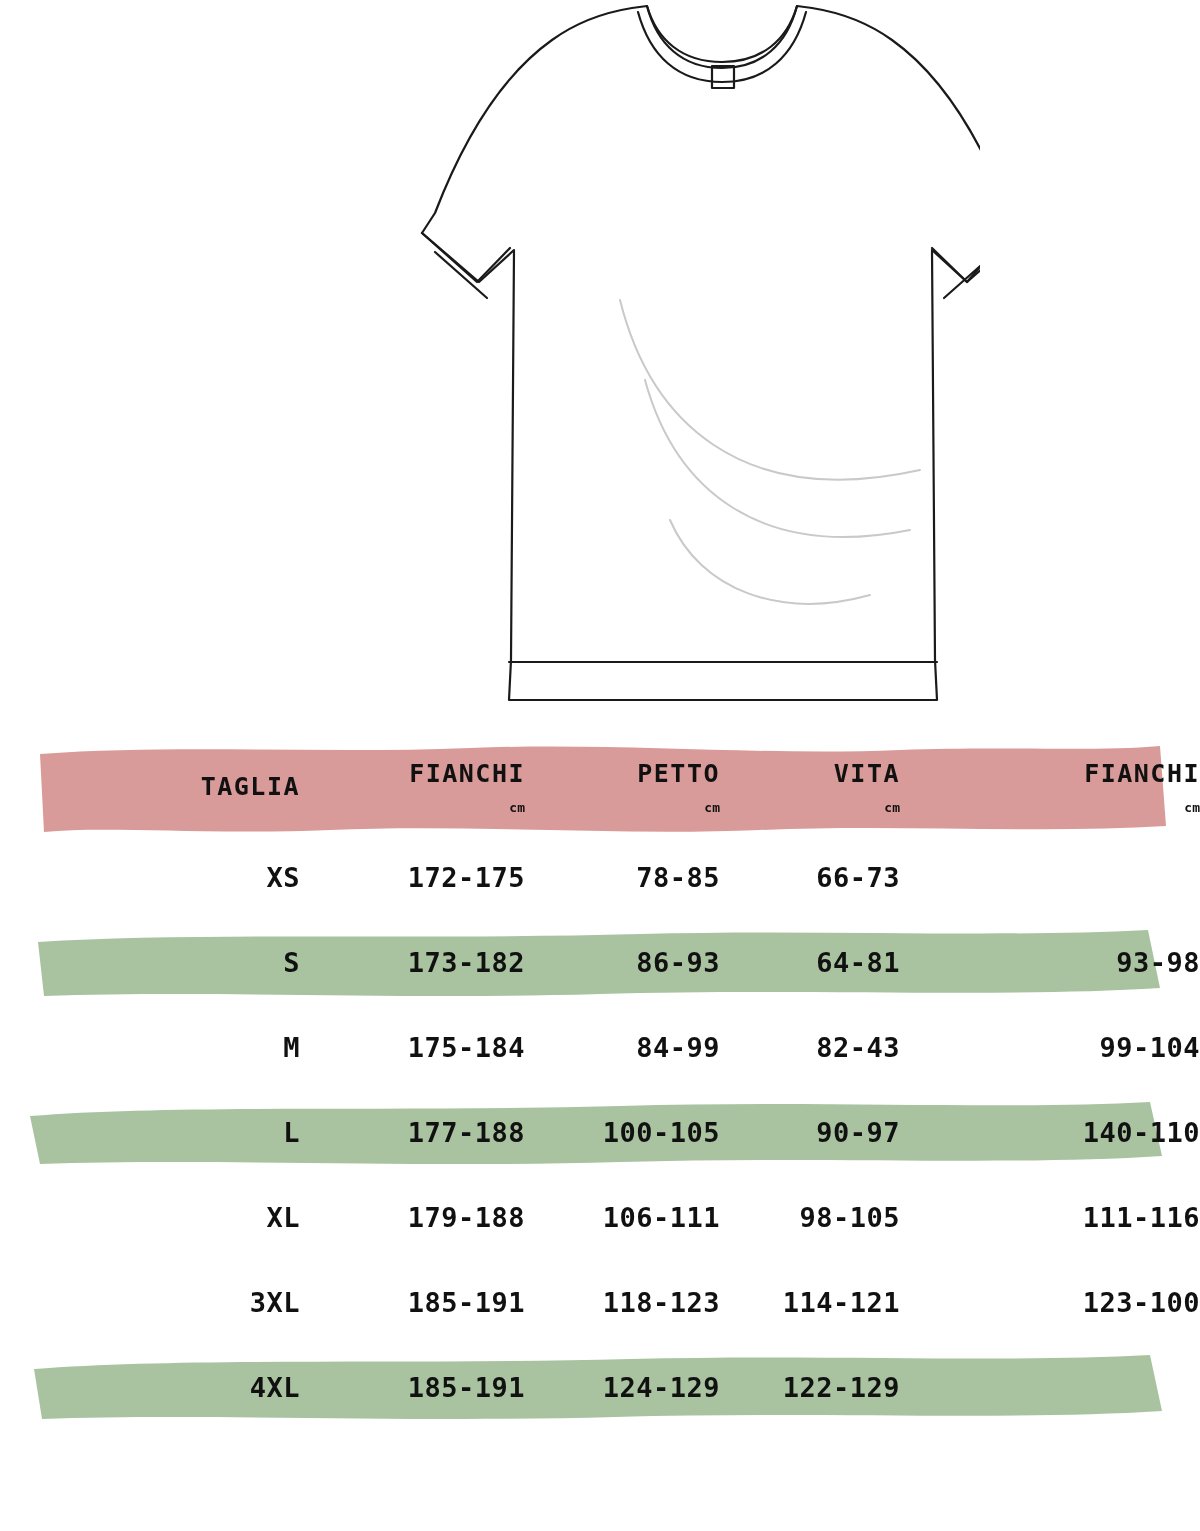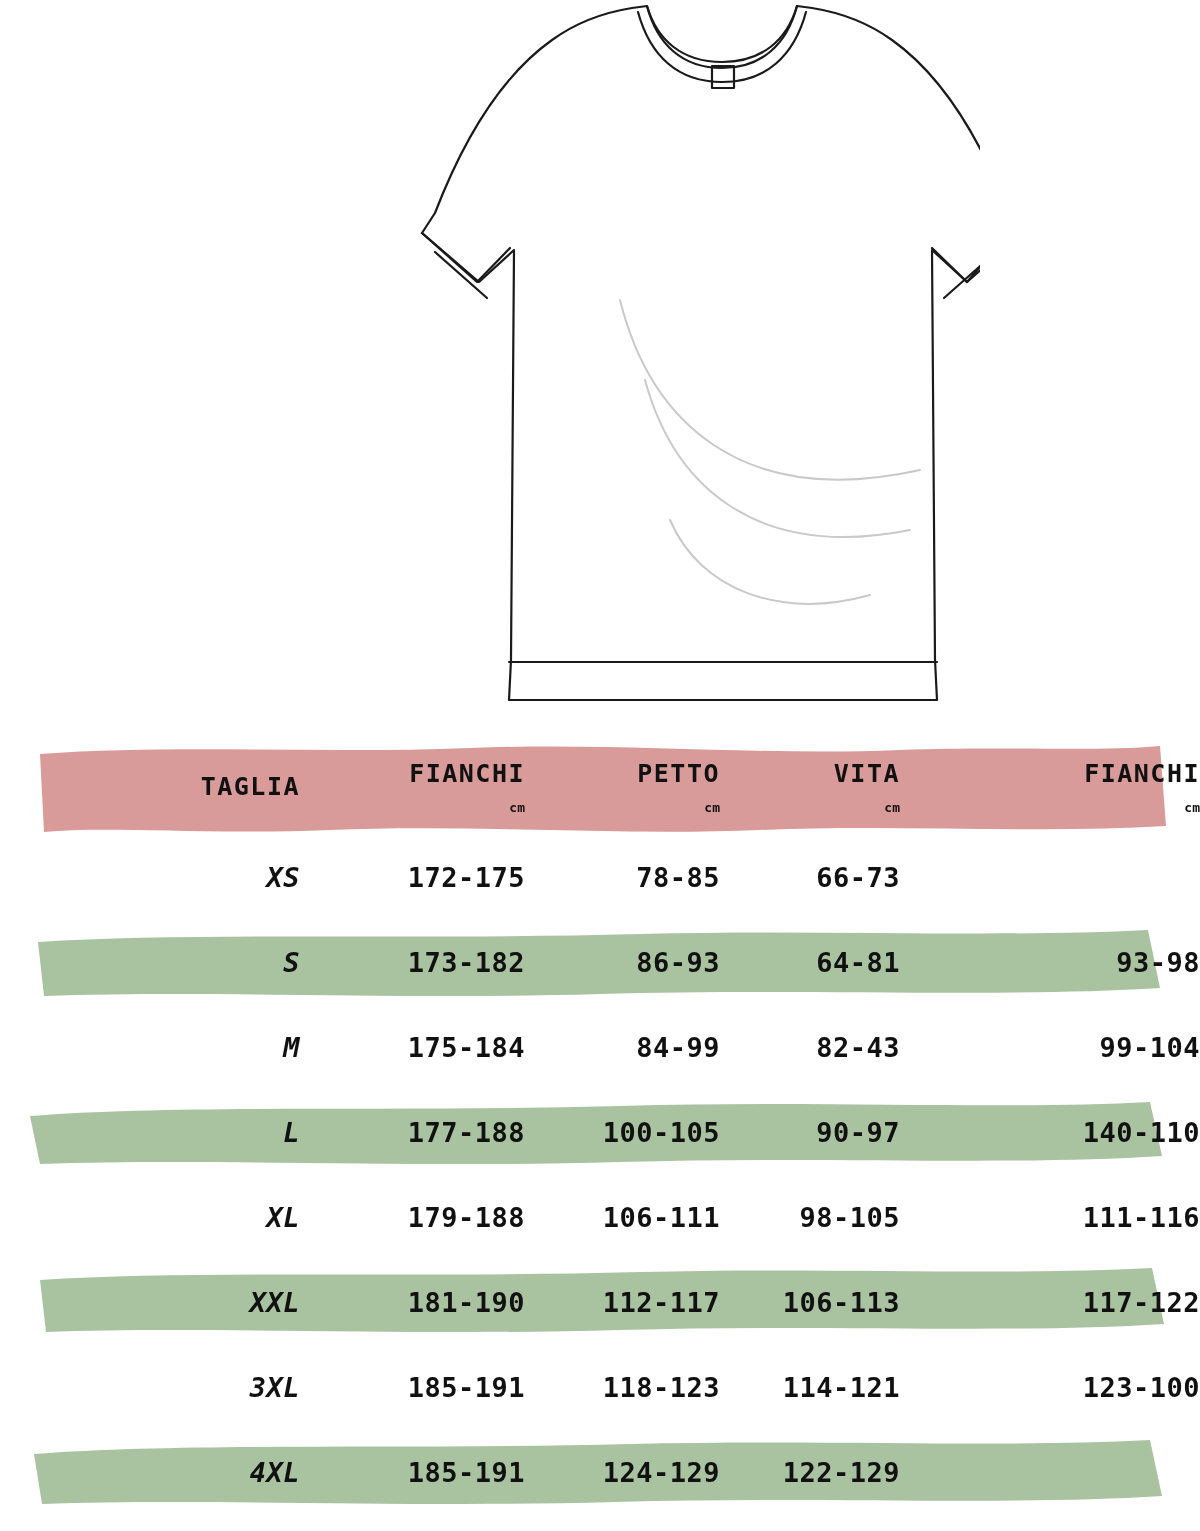--- a/index.html
+++ b/index.html
@@ -70,21 +70,20 @@
   }
   .unit {
     display: block;
     font-size: 13px;
     font-weight: bold;
     letter-spacing: 0;
     margin-top: 14px;
   }
   .cell.size {
     font-size: 27px;
-    font-style: italic;
   }
   .row.plain .cell {
     font-weight: bold;
   }
 </style>
 </head>
 <body>
 
 <div class="shirt-area">
   <svg width="760" height="730" viewBox="0 0 760 730">
@@ -210,34 +209,20 @@
   <div class="row plain">
     <div class="cells">
       <div class="cell size">XL</div>
       <div class="cell">179-188</div>
       <div class="cell">106-111</div>
       <div class="cell">98-105</div>
       <div class="cell">111-116</div>
     </div>
   </div>
 
-  <div class="row">
-    <div class="brush">
-      <svg width="1200" height="85" viewBox="0 0 1200 85" preserveAspectRatio="none">
-        <path d="M40,20 C200,10 420,18 640,12 C830,7 1000,16 1152,8 L1164,64 C1010,74 820,64 620,70 C420,76 200,66 46,72 Z" fill="#a9c3a0"></path>
-      </svg>
-    </div>
-    <div class="cells">
-      <div class="cell size">XXL</div>
-      <div class="cell">181-190</div>
-      <div class="cell">112-117</div>
-      <div class="cell">106-113</div>
-      <div class="cell">117-122</div>
-    </div>
-  </div>
 
   <div class="row plain">
     <div class="cells">
       <div class="cell size">3XL</div>
       <div class="cell">185-191</div>
       <div class="cell">118-123</div>
       <div class="cell">114-121</div>
       <div class="cell">123-100</div>
     </div>
   </div>

